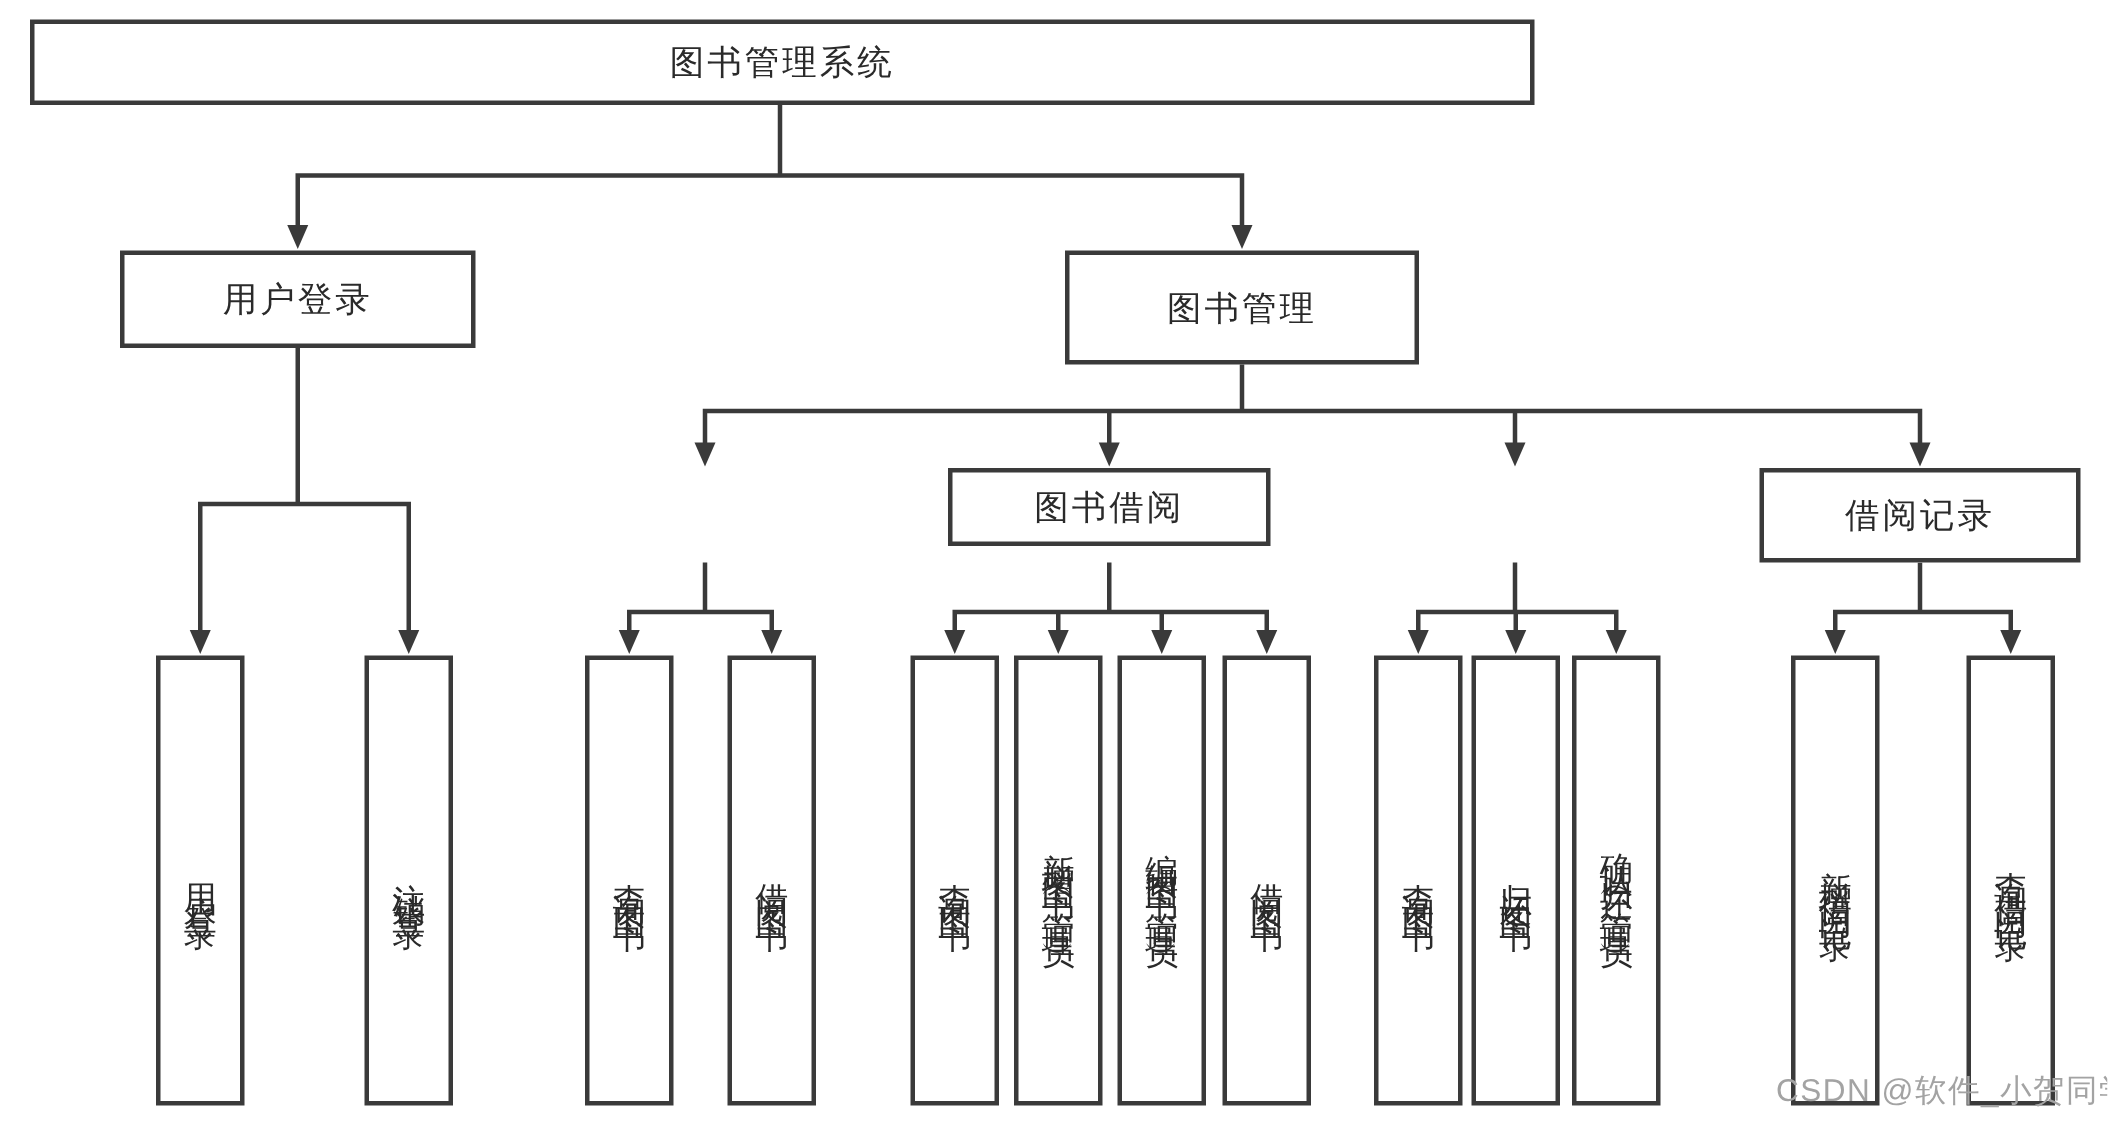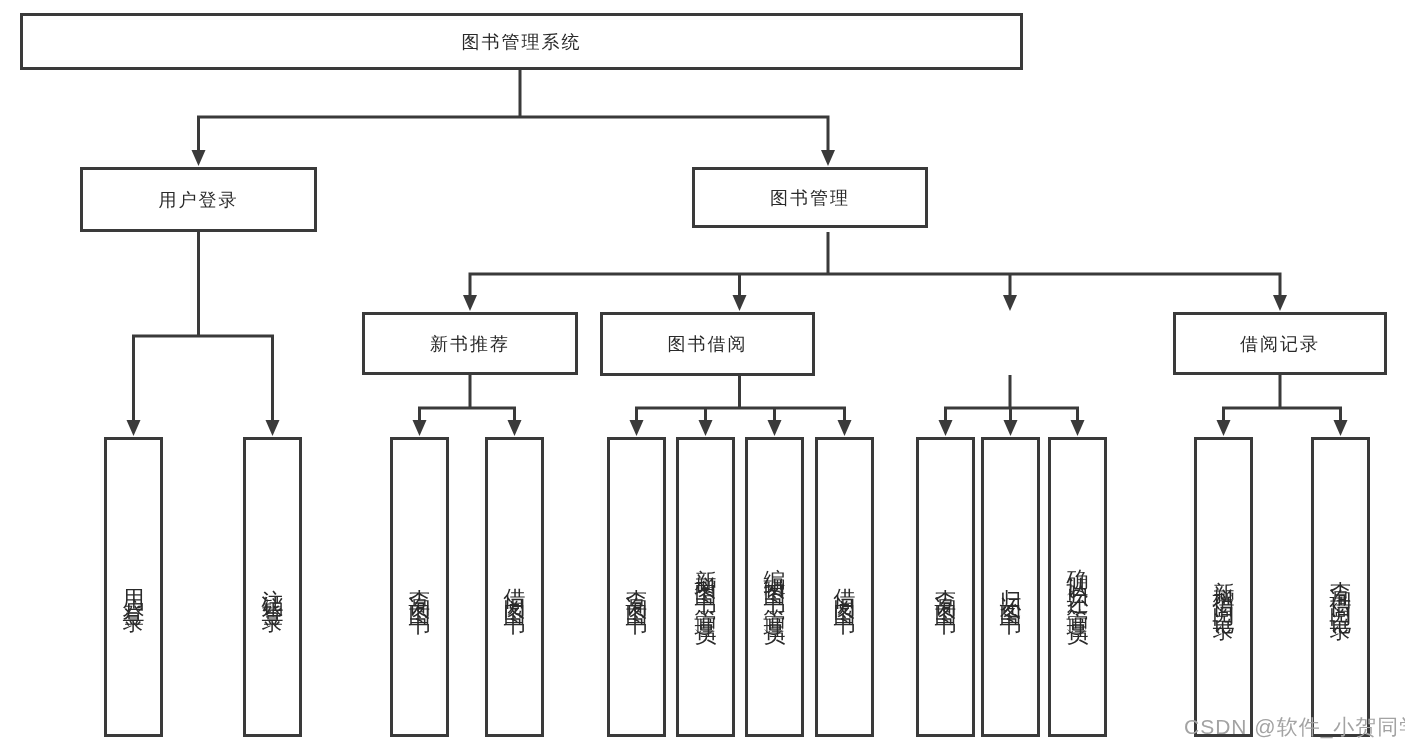--- a/index.html
+++ b/index.html
@@ -32,21 +32,21 @@
     position: absolute;
     background: #ffffff;
     border: 3px solid var(--border);
     display: flex;
     align-items: center;
     justify-content: center;
     z-index: 2;
   }
 
   .hbox .label {
-    font-size: 18px;
+    font-size: 23px;
     letter-spacing: 2px;
     color: var(--text);
     white-space: nowrap;
     text-align: center;
   }
 
   .vbox { width: 59px; height: 300px; }
 
   .vbox .label {
     writing-mode: vertical-rl;
@@ -115,28 +115,25 @@
              M1333.5,420 h14 L1340.5,436 Z"></path>
   </svg>
 
   <div class="node hbox" style="left:20px;top:13px;width:1003px;height:57px">
     <span class="label">图书管理系统</span>
   </div>
 
   <div class="node hbox" style="left:80px;top:167px;width:237px;height:65px">
     <span class="label">用户登录</span>
   </div>
-  <div class="node hbox" style="left:692px;top:167px;width:236px;height:61px">
+  <div class="node hbox" style="left:710px;top:167px;width:236px;height:76px">
     <span class="label">图书管理</span>
   </div>
 
-  <div class="node hbox" style="left:362px;top:312px;width:216px;height:63px">
-    <span class="label">新书推荐</span>
-  </div>
-  <div class="node hbox" style="left:600px;top:312px;width:215px;height:64px">
+  <div class="node hbox" style="left:632px;top:312px;width:215px;height:52px">
     <span class="label">图书借阅</span>
   </div>
   <div class="node hbox" style="left:1173px;top:312px;width:214px;height:63px">
     <span class="label">借阅记录</span>
   </div>
 
   <div class="node vbox" style="left:104px;top:437px">
     <span class="label">用户登录</span>
   </div>
   <div class="node vbox" style="left:243px;top:437px">

